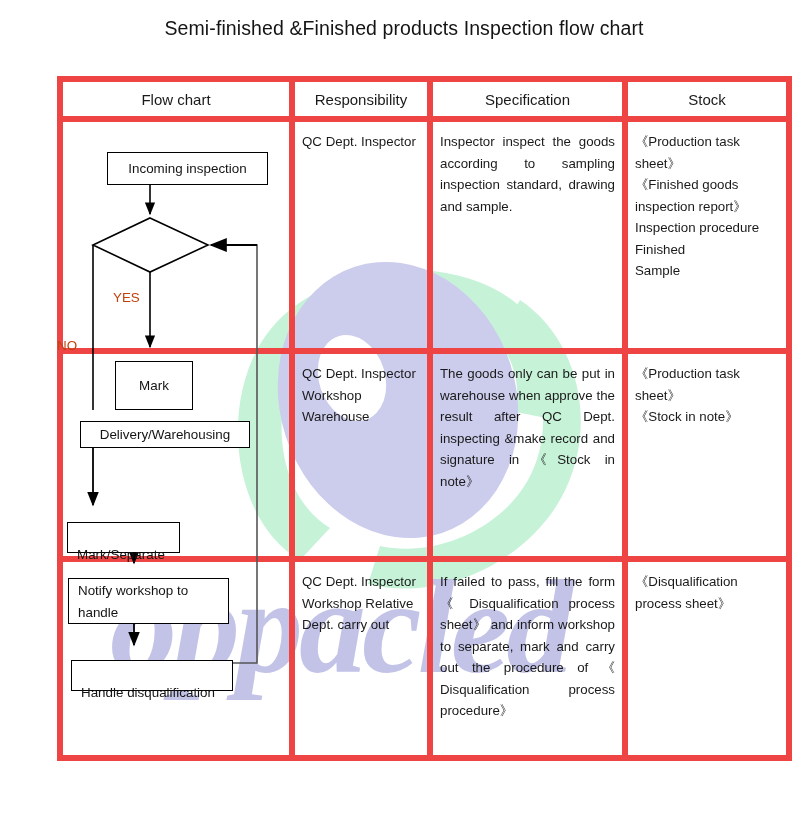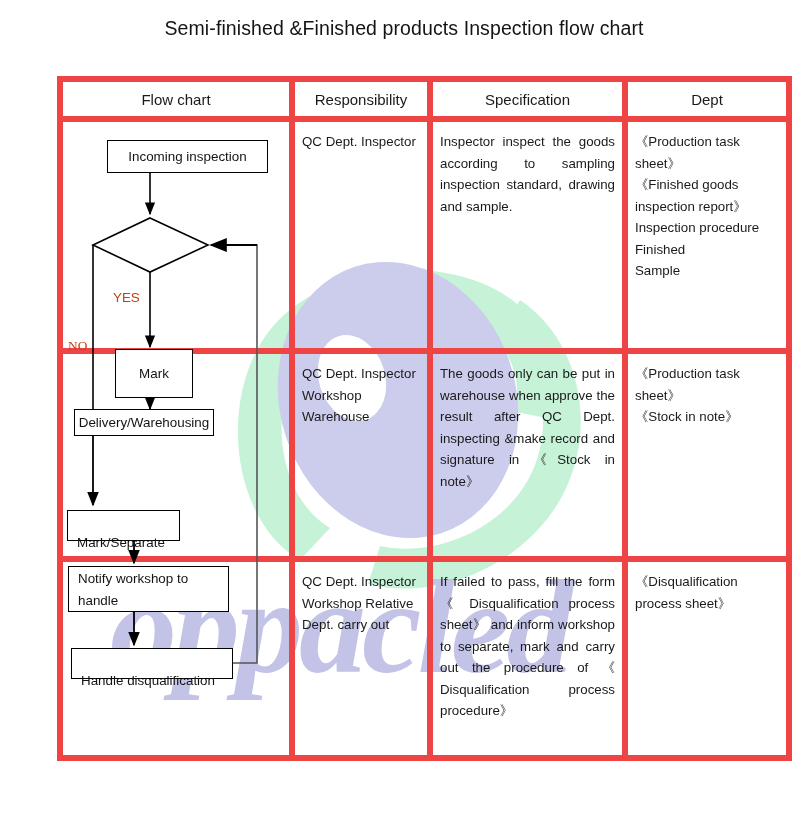--- a/index.html
+++ b/index.html
@@ -96,20 +96,21 @@
     border: 1px solid #000000;
     background: #ffffff;
     box-sizing: border-box;
     font-size: 13.4px;
     color: #141414;
     display: flex;
     align-items: center;
     justify-content: center;
     line-height: 22px;
     z-index: 4;
+    margin-top: 12px;
   }
   .fc-box.left-align {
     justify-content: flex-start;
     padding-left: 9px;
     display: block;
     padding-top: 21px;
   }
   .fc-label {
     position: absolute;
     font-size: 13.4px;
@@ -147,21 +148,21 @@
     <col class="col-flow">
       <col class="col-resp">
       <col class="col-spec">
       <col class="col-form">
   </colgroup>
   <thead>
     <tr>
       <th>Flow chart</th>
       <th>Responsibility</th>
       <th>Specification</th>
-      <th>Dept</th>
+      <th>Stock</th>
     </tr>
   </thead>
   <tbody>
 
 
     <tr class="row2">
       <td></td>
       <td class="mid">
         <div class="cell-pad">QC Dept. Inspector</div>
       </td>
@@ -247,25 +248,25 @@
     <line x1="77" y1="536" x2="77" y2="569" stroke="#000" stroke-width="1.8" marker-end="url(#arw)"></line>
 
     <polyline points="176,587 200,587 200,169 157,169" fill="none" stroke="#555555" stroke-width="1.6"></polyline>
     <line x1="200" y1="169" x2="154" y2="169" stroke="#000000" stroke-width="2.2" marker-end="url(#arw)"></line>
   </svg>
 
   <div class="fc-box" style="left:50px; top:64px; width:161px; height:33px;">Incoming inspection</div>
 
   <div class="fc-label" style="left:56px; top:214px;">YES</div>
 
-  <div class="fc-label" style="left:11px; top:262px;font-family:Liberation Serif, serif;">NO</div>
+  <div class="fc-label" style="left:0; top:262px;">NO</div>
 
   <div class="fc-box" style="left:58px; top:273px; width:78px; height:49px;">Mark</div>
 
-  <div class="fc-box" style="left:17px; top:333px; width:140px; height:27px;">Delivery/Warehousing</div>
+  <div class="fc-box" style="left:23px; top:333px; width:170px; height:27px;">Delivery/Warehousing</div>
 
   <div class="fc-box left-align" style="left:10px; top:434px; width:113px; height:31px;">Mark/Separate</div>
 
   <div class="fc-box left-align" style="left:11px; top:490px; width:161px; height:46px; padding-top:1px;">
     <div>Notify workshop to</div>
     <div>handle</div>
   </div>
 
   <div class="fc-box left-align" style="left:14px; top:572px; width:162px; height:31px;">Handle disqualification</div>
 </div>

